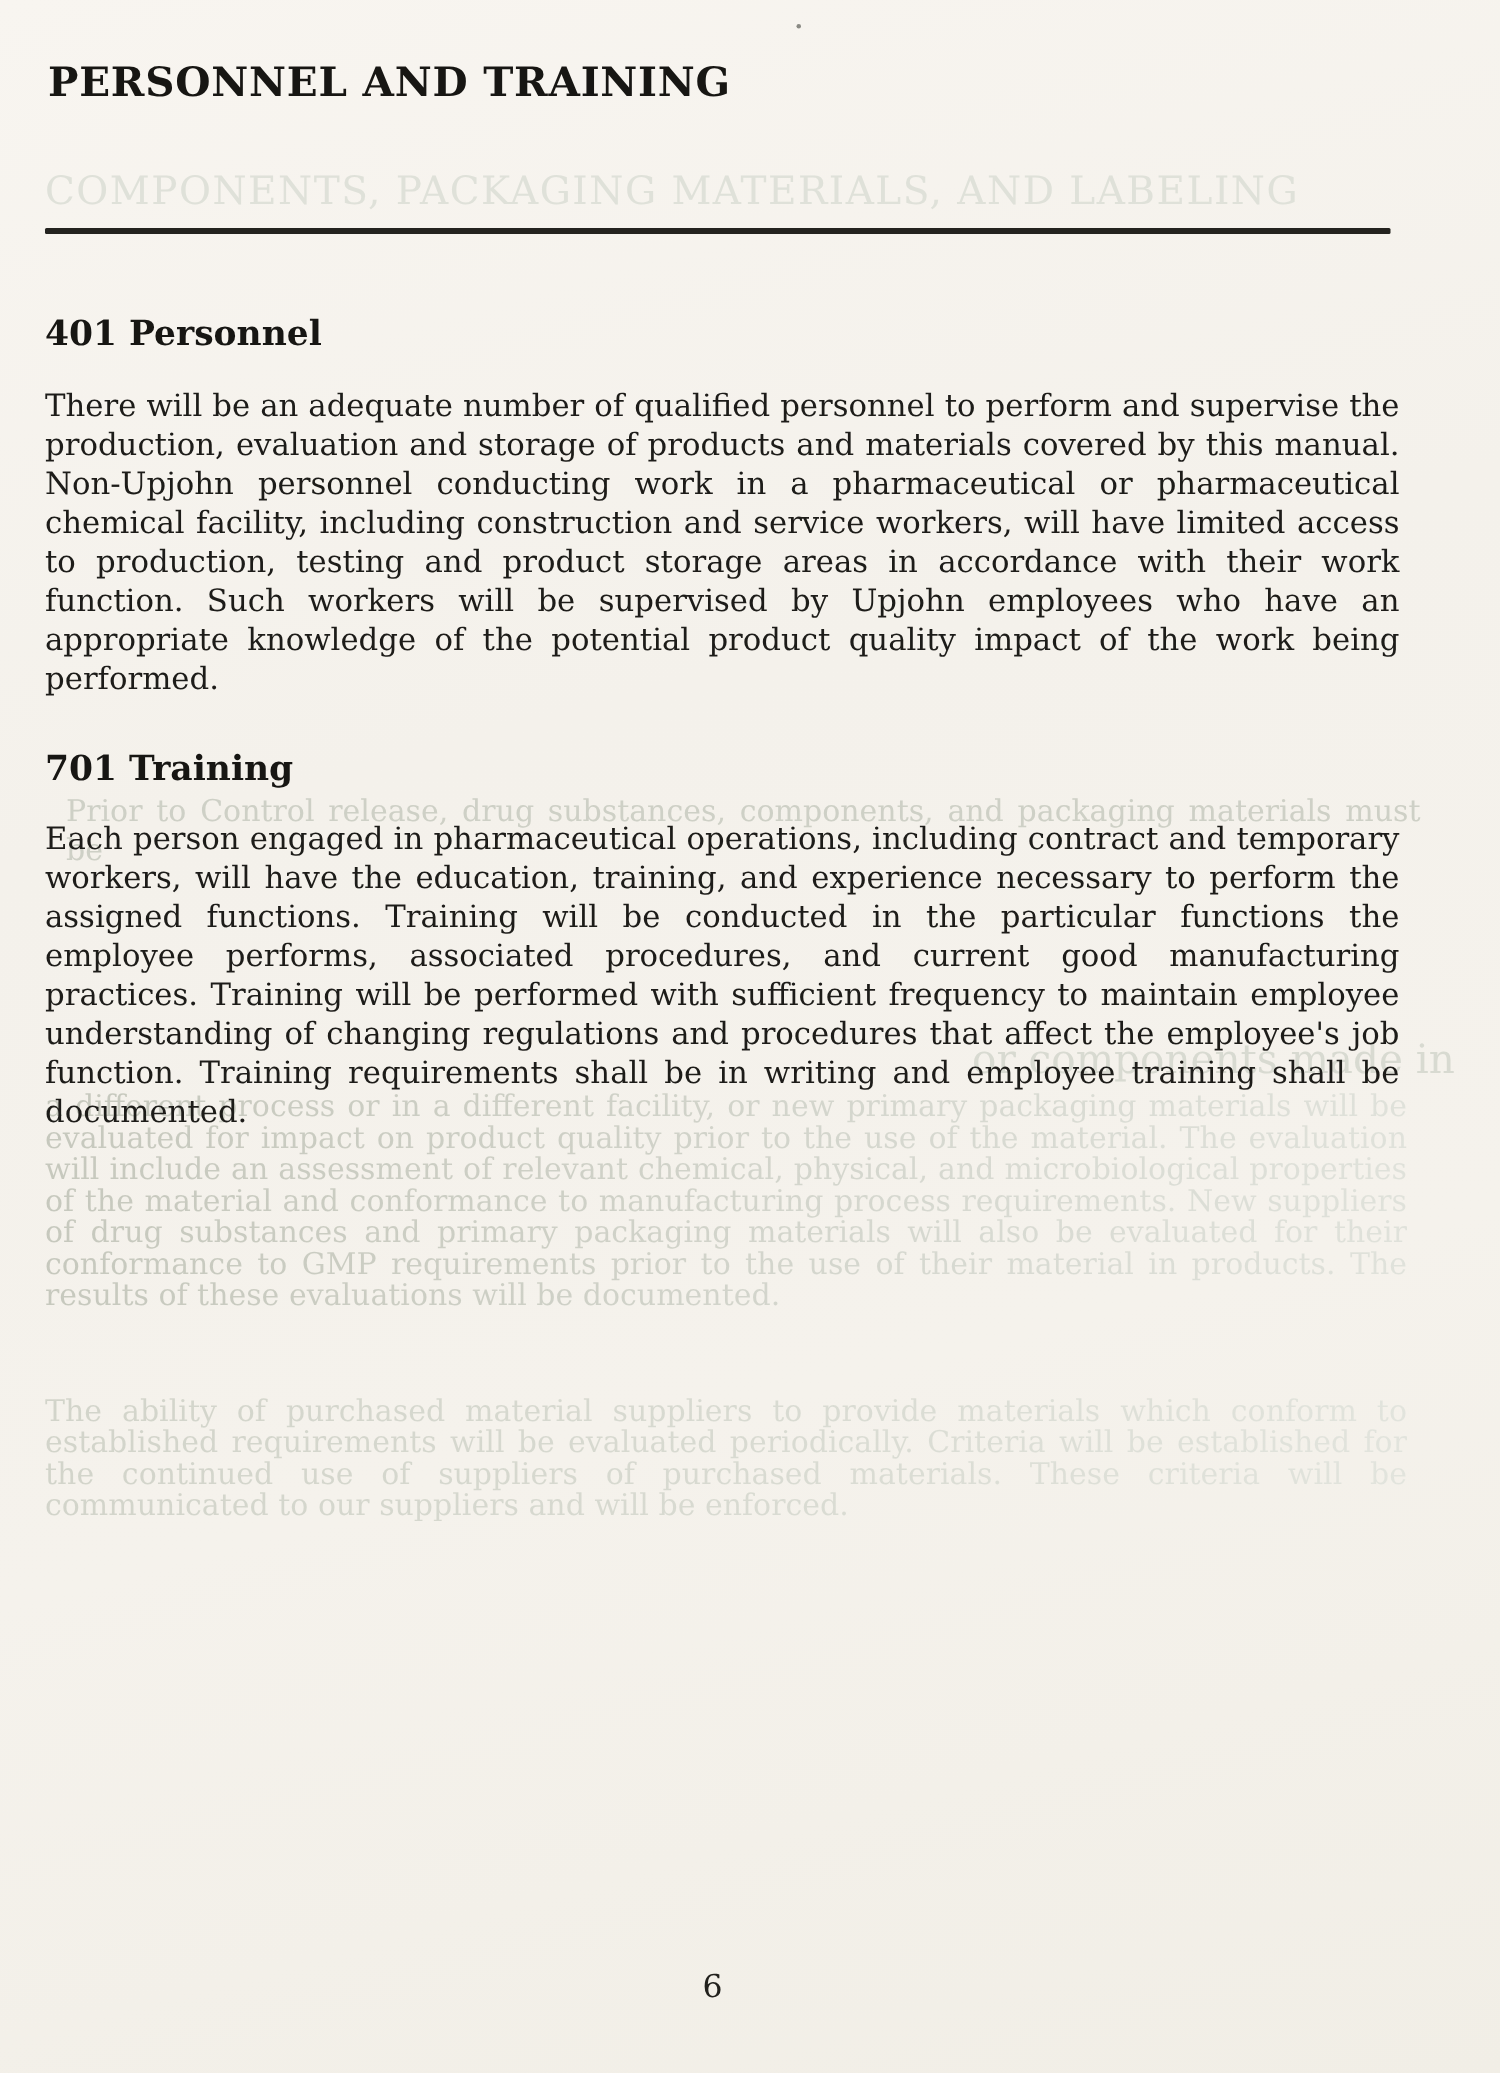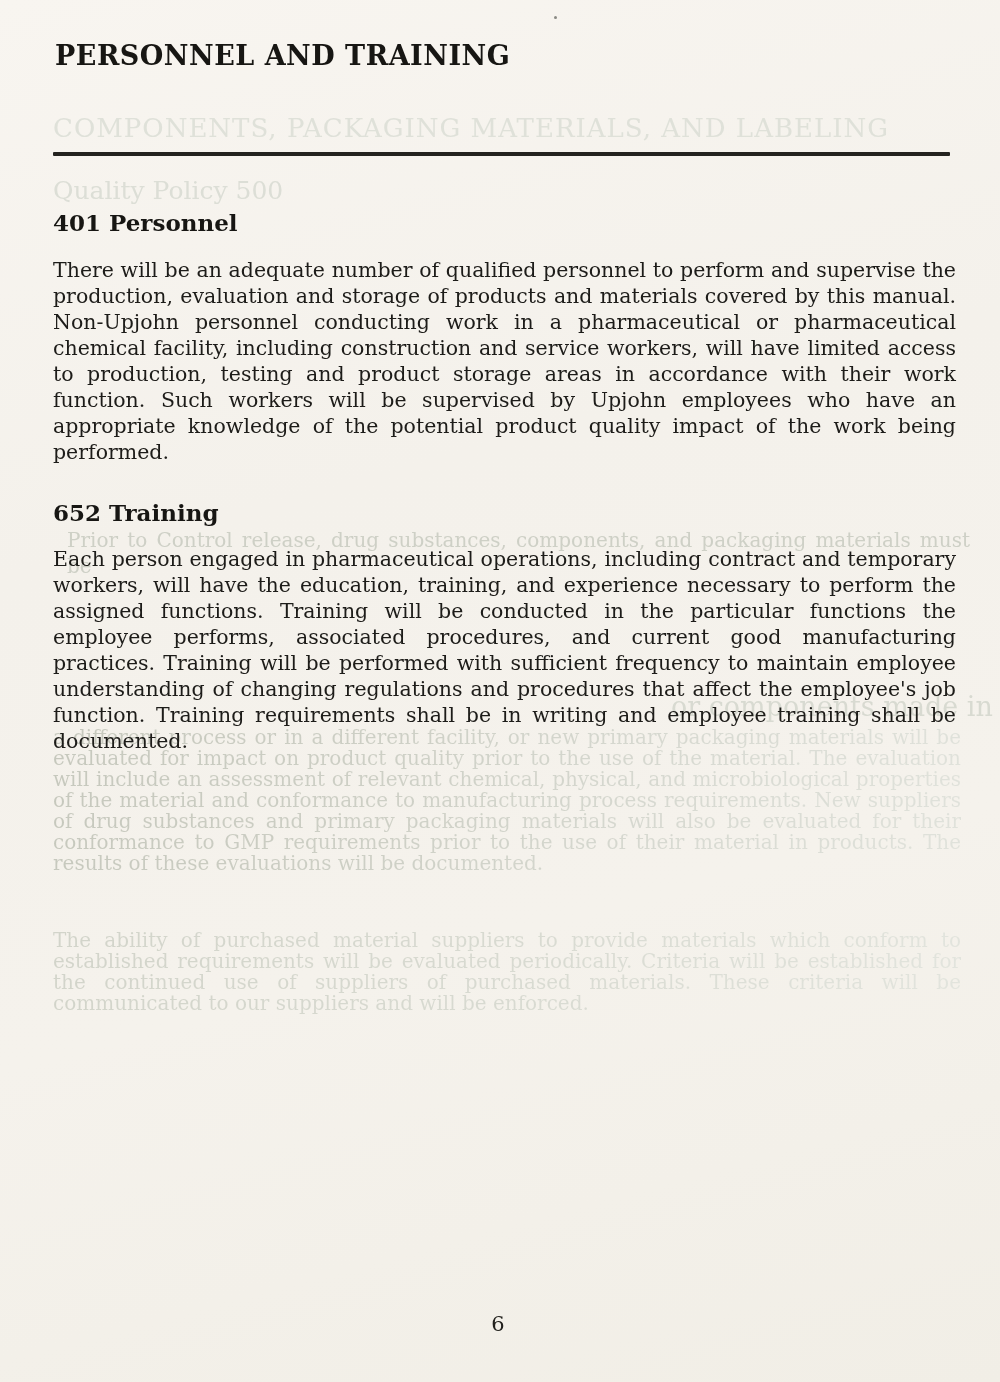--- a/index.html
+++ b/index.html
@@ -10,21 +10,21 @@
   .page {
     position: relative;
     width: 1000px;
     height: 1382px;
     margin: 0 auto;
     overflow: hidden;
     background: linear-gradient(165deg, #f8f5f0 0%, #f4f1eb 35%, #f5f2ec 65%, #f1eee6 100%);
     font-family: "DejaVu Serif", "Liberation Serif", serif;
     color: #1d1c19;
   }
-  .abs { position: absolute; margin-left: 23px; }
+  .abs { position: absolute; }
 
   .doc-title {
     left: 32px; top: 40px;
     font-size: 27px; font-weight: bold;
     letter-spacing: 0.5px;
     color: #171613;
     z-index: 3;
   }
   .policy-heading {
     left: 32px; top: 99px;
@@ -139,32 +139,31 @@
     border-radius: 50%;
     z-index: 2;
   }
 </style>
 </head>
 <body>
 
 <div class="page">
 
   <div class="abs ghost ghost-chapter">COMPONENTS, PACKAGING MATERIALS, AND LABELING</div>
-  <div class="abs ghost ghost-qp">Quality Policy 500</div>
   <div class="abs ghost ghost-line ghost-line3">Prior to Control release, drug substances, components, and packaging materials must be</div>
   <div class="abs ghost ghost-frag">or components made in</div>
   <div class="abs ghost ghost-para ghost-para1">a different process or in a different facility, or new primary packaging materials will be evaluated for impact on product quality prior to the use of the material. The evaluation will include an assessment of relevant chemical, physical, and microbiological properties of the material and conformance to manufacturing process requirements. New suppliers of drug substances and primary packaging materials will also be evaluated for their conformance to GMP requirements prior to the use of their material in products. The results of these evaluations will be documented.</div>
   <div class="abs ghost ghost-para ghost-para2">The ability of purchased material suppliers to provide materials which conform to established requirements will be evaluated periodically. Criteria will be established for the continued use of suppliers of purchased materials. These criteria will be communicated to our suppliers and will be enforced.</div>
 
   <div class="abs speck"></div>
 
   <div class="abs doc-title">PERSONNEL AND TRAINING</div>
   <div class="abs rule"></div>
 
   <div class="abs section-heading sec1-heading">401 Personnel</div>
   <div class="abs body-para para1">There will be an adequate number of qualified personnel to perform and supervise the production, evaluation and storage of products and materials covered by this manual. Non-Upjohn personnel conducting work in a pharmaceutical or pharmaceutical chemical facility, including construction and service workers, will have limited access to production, testing and product storage areas in accordance with their work function. Such workers will be supervised by Upjohn employees who have an appropriate knowledge of the potential product quality impact of the work being performed.</div>
 
-  <div class="abs section-heading sec2-heading">652 Training</div>
+  <div class="abs section-heading sec2-heading">701 Training</div>
   <div class="abs body-para para2">Each person engaged in pharmaceutical operations, including contract and temporary workers, will have the education, training, and experience necessary to perform the assigned functions. Training will be conducted in the particular functions the employee performs, associated procedures, and current good manufacturing practices. Training will be performed with sufficient frequency to maintain employee understanding of changing regulations and procedures that affect the employee's job function. Training requirements shall be in writing and employee training shall be documented.</div>
 
   <div class="abs page-number">6</div>
 
 </div>
 
 </body></html>

